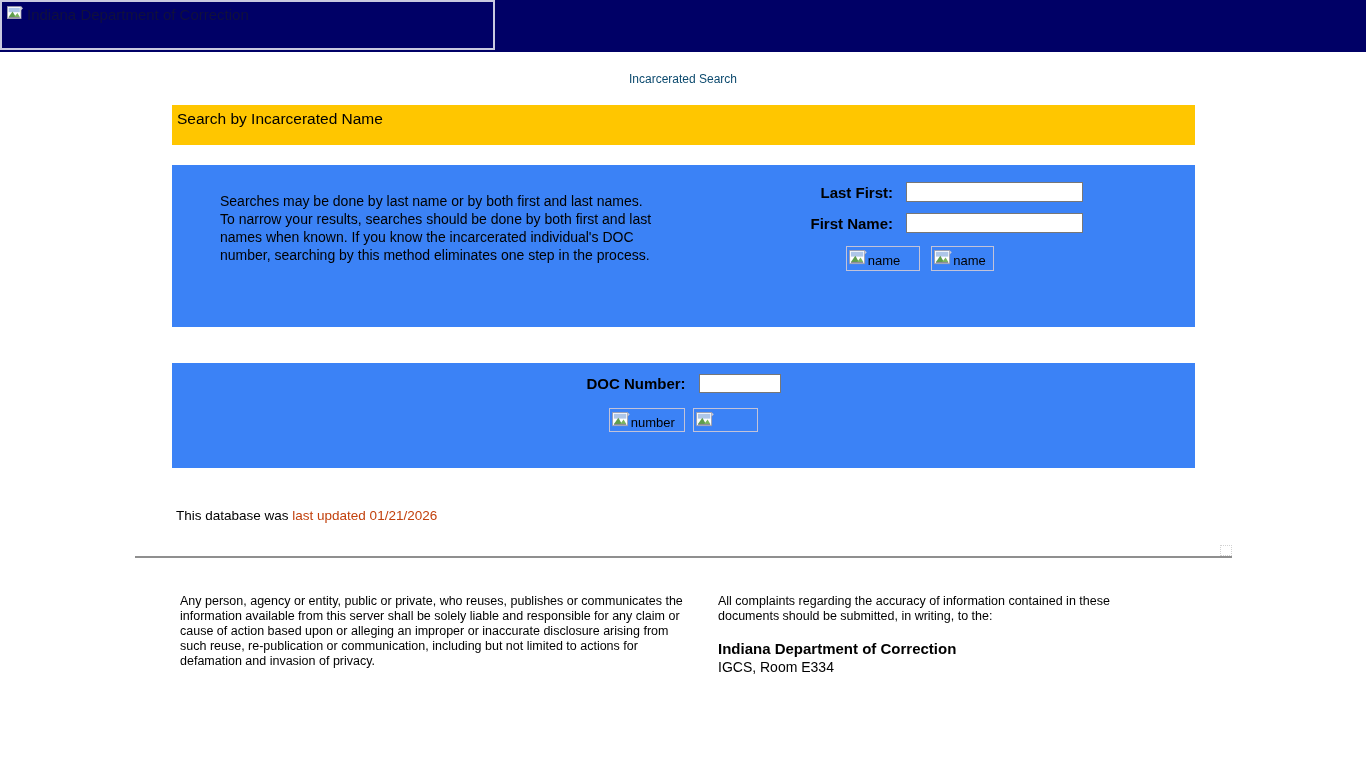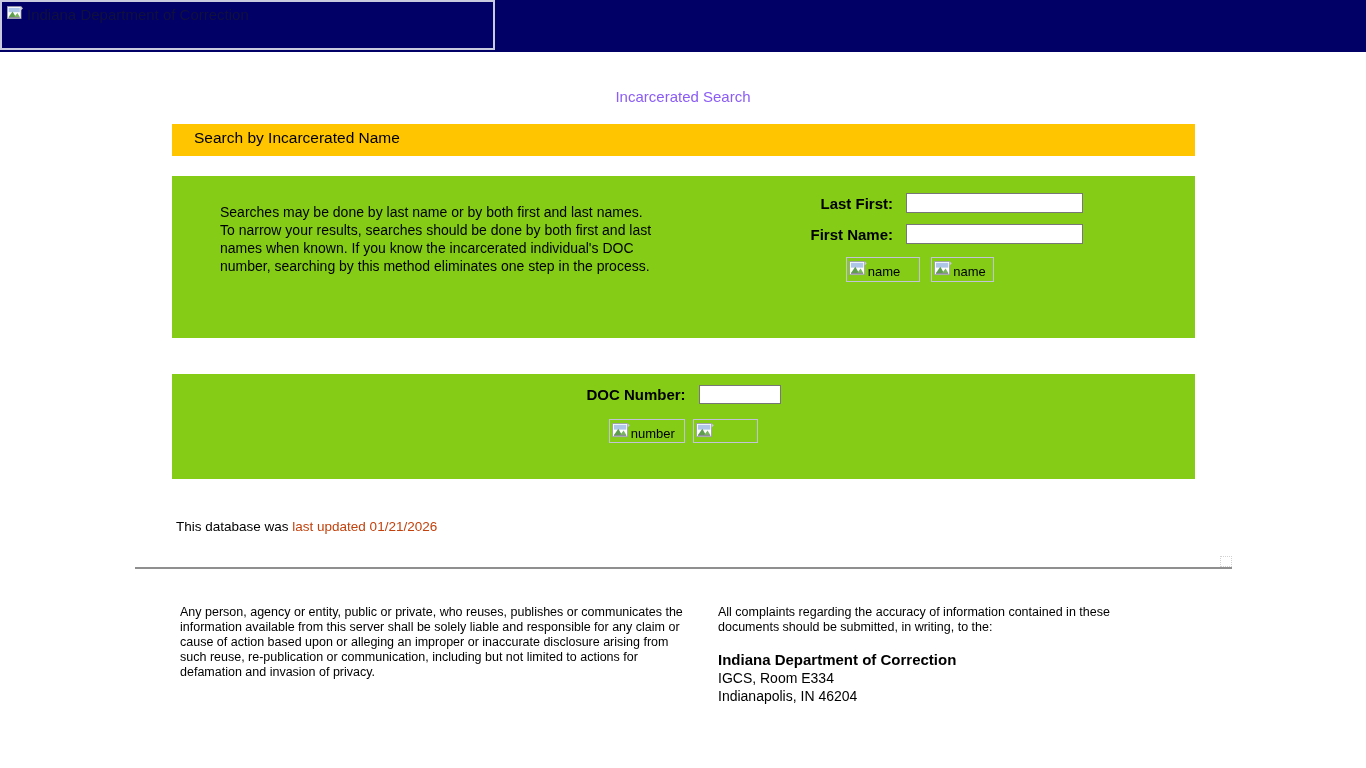--- a/index.html
+++ b/index.html
@@ -30,40 +30,40 @@
     font-size: 15px;
     overflow: hidden;
   }
 
   
   .brk { display: inline-block; vertical-align: text-bottom; flex: 0 0 auto; }
 
   
   .page-title {
     text-align: center;
-    color: #8b5cf6;
-    font-size: 15px;
-    margin-top: 36px;
+    color: #0c4a6e;
+    font-size: 12px;
+    margin-top: 20px;
   }
 
   
   .main { margin-left: 172px; width: 1023px; }
 
   .gold-header {
     background: #FFC600;
-    height: 32px;
+    height: 40px;
     line-height: 28px;
-    padding-left: 22px;
+    padding-left: 5px;
     font-size: 15.5px;
     color: #000000;
   }
   .gold-1 { margin-top: 19px; }
   .gold-2 { margin-top: 22px; }
 
-  .panel { background: #84cc16; }
+  .panel { background: #3b82f6; }
   .panel-name {
     margin-top: 20px;
     height: 162px;
     display: flex;
     align-items: flex-start;
   }
   .instructions {
     margin: 27px 0 0 48px;
     width: 437px;
     font-size: 14px;
@@ -255,15 +255,14 @@
   <div class="tiny-broken"></div>
   <hr class="rule">
 </div>
 
 <div class="footer">
   <div class="footer-left">Any person, agency or entity, public or private, who reuses, publishes or communicates the information available from this server shall be solely liable and responsible for any claim or cause of action based upon or alleging an improper or inaccurate disclosure arising from such reuse, re-publication or communication, including but not limited to actions for defamation and invasion of privacy.</div>
   <div class="footer-right">
     <div>All complaints regarding the accuracy of information contained in these documents should be submitted, in writing, to the:</div>
     <div class="org-name">Indiana Department of Correction</div>
     <div class="addr">IGCS, Room E334</div>
-    <div class="addr">Indianapolis, IN 46204</div>
   </div>
 </div>
 
 </body></html>

